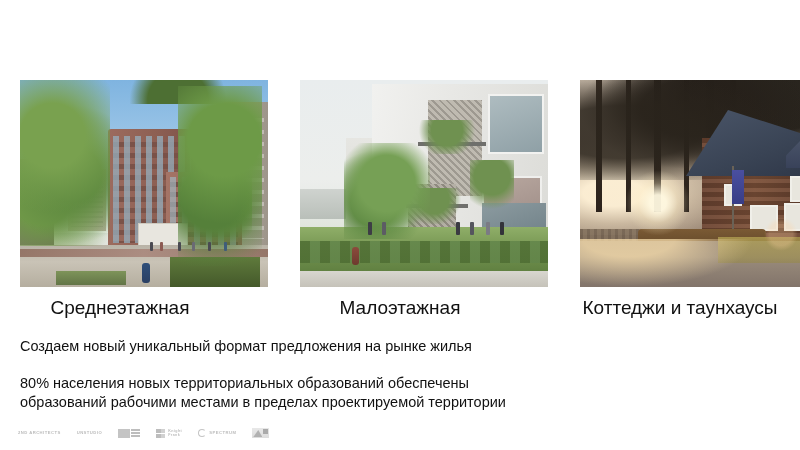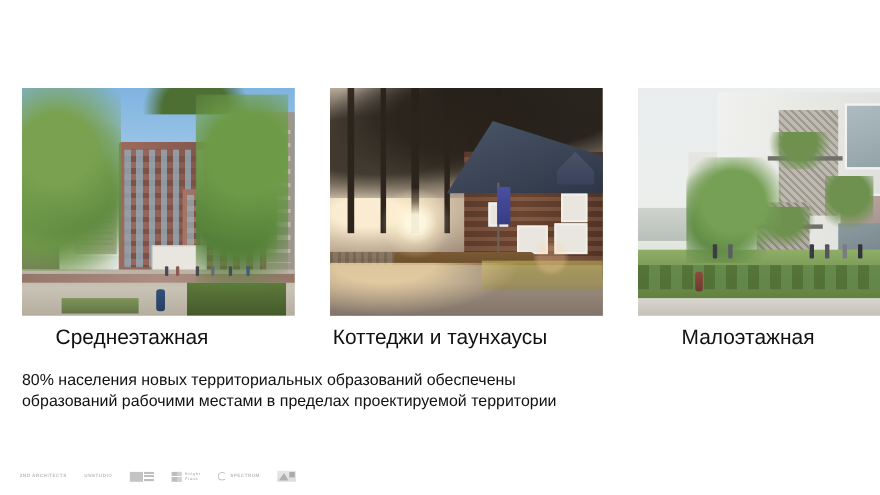--- a/index.html
+++ b/index.html
@@ -414,20 +414,50 @@
         <div class="tree-r"></div>
         <div class="ppl c1"></div>
         <div class="ppl c2"></div>
         <div class="ppl c3"></div>
         <div class="ppl c4"></div>
         <div class="ppl c5"></div>
         <div class="ppl c6"></div>
         <div class="kid"></div>
       </div>
       <div class="card-caption">Среднеэтажная</div>
+    </div>
+
+    <div class="card">
+      <div class="card-photo ph2">
+        <div class="bl-far"></div>
+        <div class="hs-mid"></div>
+        <div class="hs-main"></div>
+        <div class="mesh1"></div>
+        <div class="mesh2"></div>
+        <div class="glass1"></div>
+        <div class="glass2"></div>
+        <div class="glass3"></div>
+        <div class="balc b1"></div>
+        <div class="balc b2"></div>
+        <div class="vine v1"></div>
+        <div class="vine v2"></div>
+        <div class="vine v3"></div>
+        <div class="lawn"></div>
+        <div class="tree"></div>
+        <div class="shrub"></div>
+        <div class="wall-low"></div>
+        <div class="ppl d1"></div>
+        <div class="ppl d2"></div>
+        <div class="ppl d3"></div>
+        <div class="ppl d4"></div>
+        <div class="ppl d5"></div>
+        <div class="ppl d6"></div>
+        <div class="kid2"></div>
+      </div>
+      <div class="card-caption">Малоэтажная</div>
     </div>
 
     <div class="card">
       <div class="card-photo ph3">
         <div class="mist"></div>
         <div class="trunk t1"></div>
         <div class="trunk t2"></div>
         <div class="trunk t3"></div>
         <div class="trunk t4"></div>
         <div class="trunk t5"></div>
@@ -446,53 +476,24 @@
         <div class="hedge3"></div>
         <div class="road"></div>
         <div class="grass-edge"></div>
         <div class="road-glow"></div>
         <div class="sunflare"></div>
         <div class="lens"></div>
       </div>
       <div class="card-caption">Коттеджи и таунхаусы</div>
     </div>
 
-    <div class="card">
-      <div class="card-photo ph2">
-        <div class="bl-far"></div>
-        <div class="hs-mid"></div>
-        <div class="hs-main"></div>
-        <div class="mesh1"></div>
-        <div class="mesh2"></div>
-        <div class="glass1"></div>
-        <div class="glass2"></div>
-        <div class="glass3"></div>
-        <div class="balc b1"></div>
-        <div class="balc b2"></div>
-        <div class="vine v1"></div>
-        <div class="vine v2"></div>
-        <div class="vine v3"></div>
-        <div class="lawn"></div>
-        <div class="tree"></div>
-        <div class="shrub"></div>
-        <div class="wall-low"></div>
-        <div class="ppl d1"></div>
-        <div class="ppl d2"></div>
-        <div class="ppl d3"></div>
-        <div class="ppl d4"></div>
-        <div class="ppl d5"></div>
-        <div class="ppl d6"></div>
-        <div class="kid2"></div>
-      </div>
-      <div class="card-caption">Малоэтажная</div>
-    </div>
-
   </div>
 
   <div class="body-text">
+    <p class="para lead">Создаем новый уникальный формат предложения на рынке жилья</p>
     <p class="para">80% населения новых территориальных образований обеспечены</p>
     <p class="para">образований рабочими местами в пределах проектируемой территории</p>
   </div>
 
   <div class="logo-strip">
 
     <span class="logo">
       <span>2ND ARCHITECTS</span>
     </span>
 

